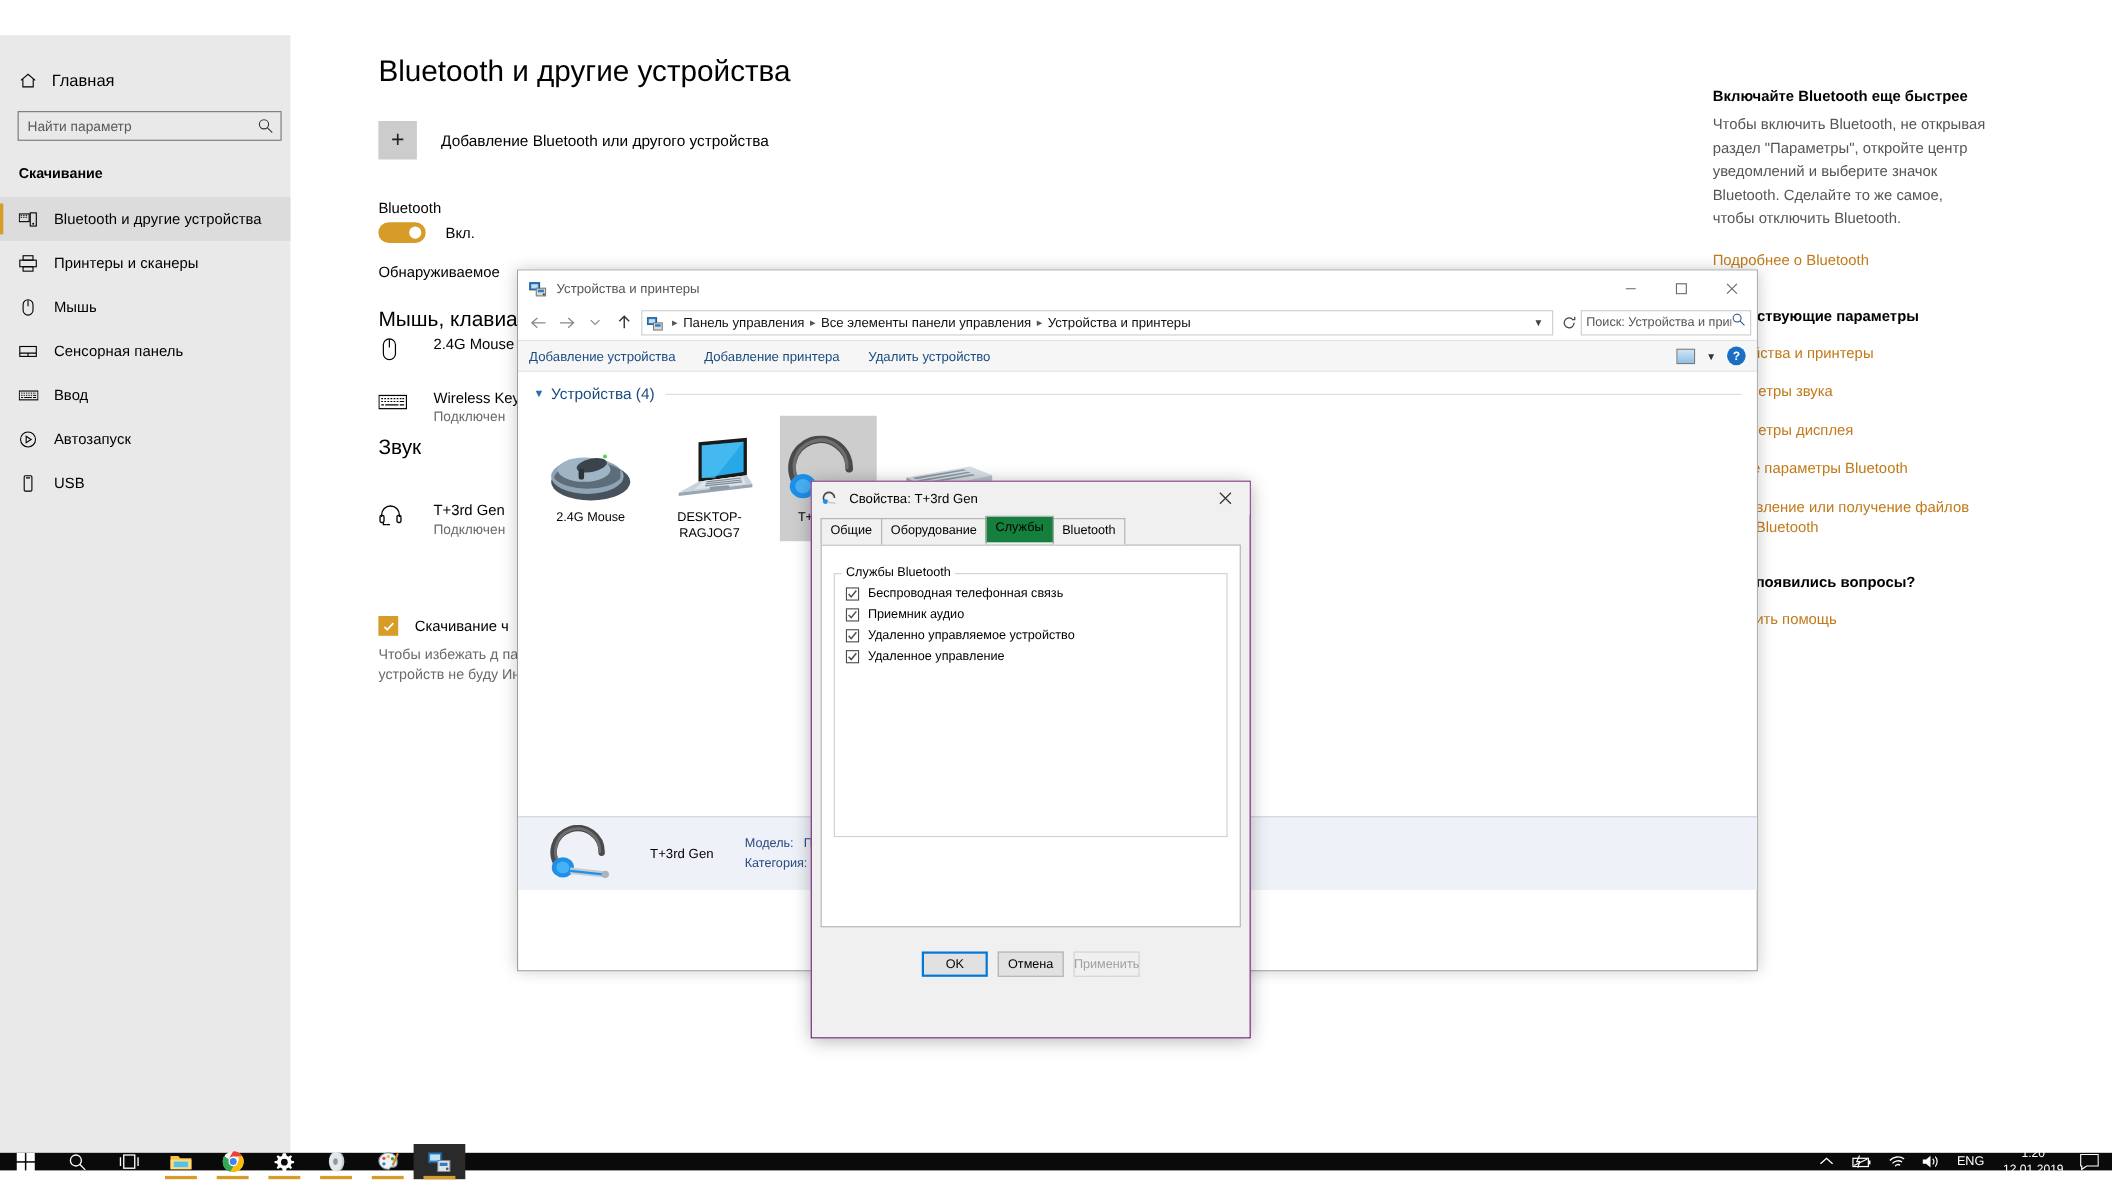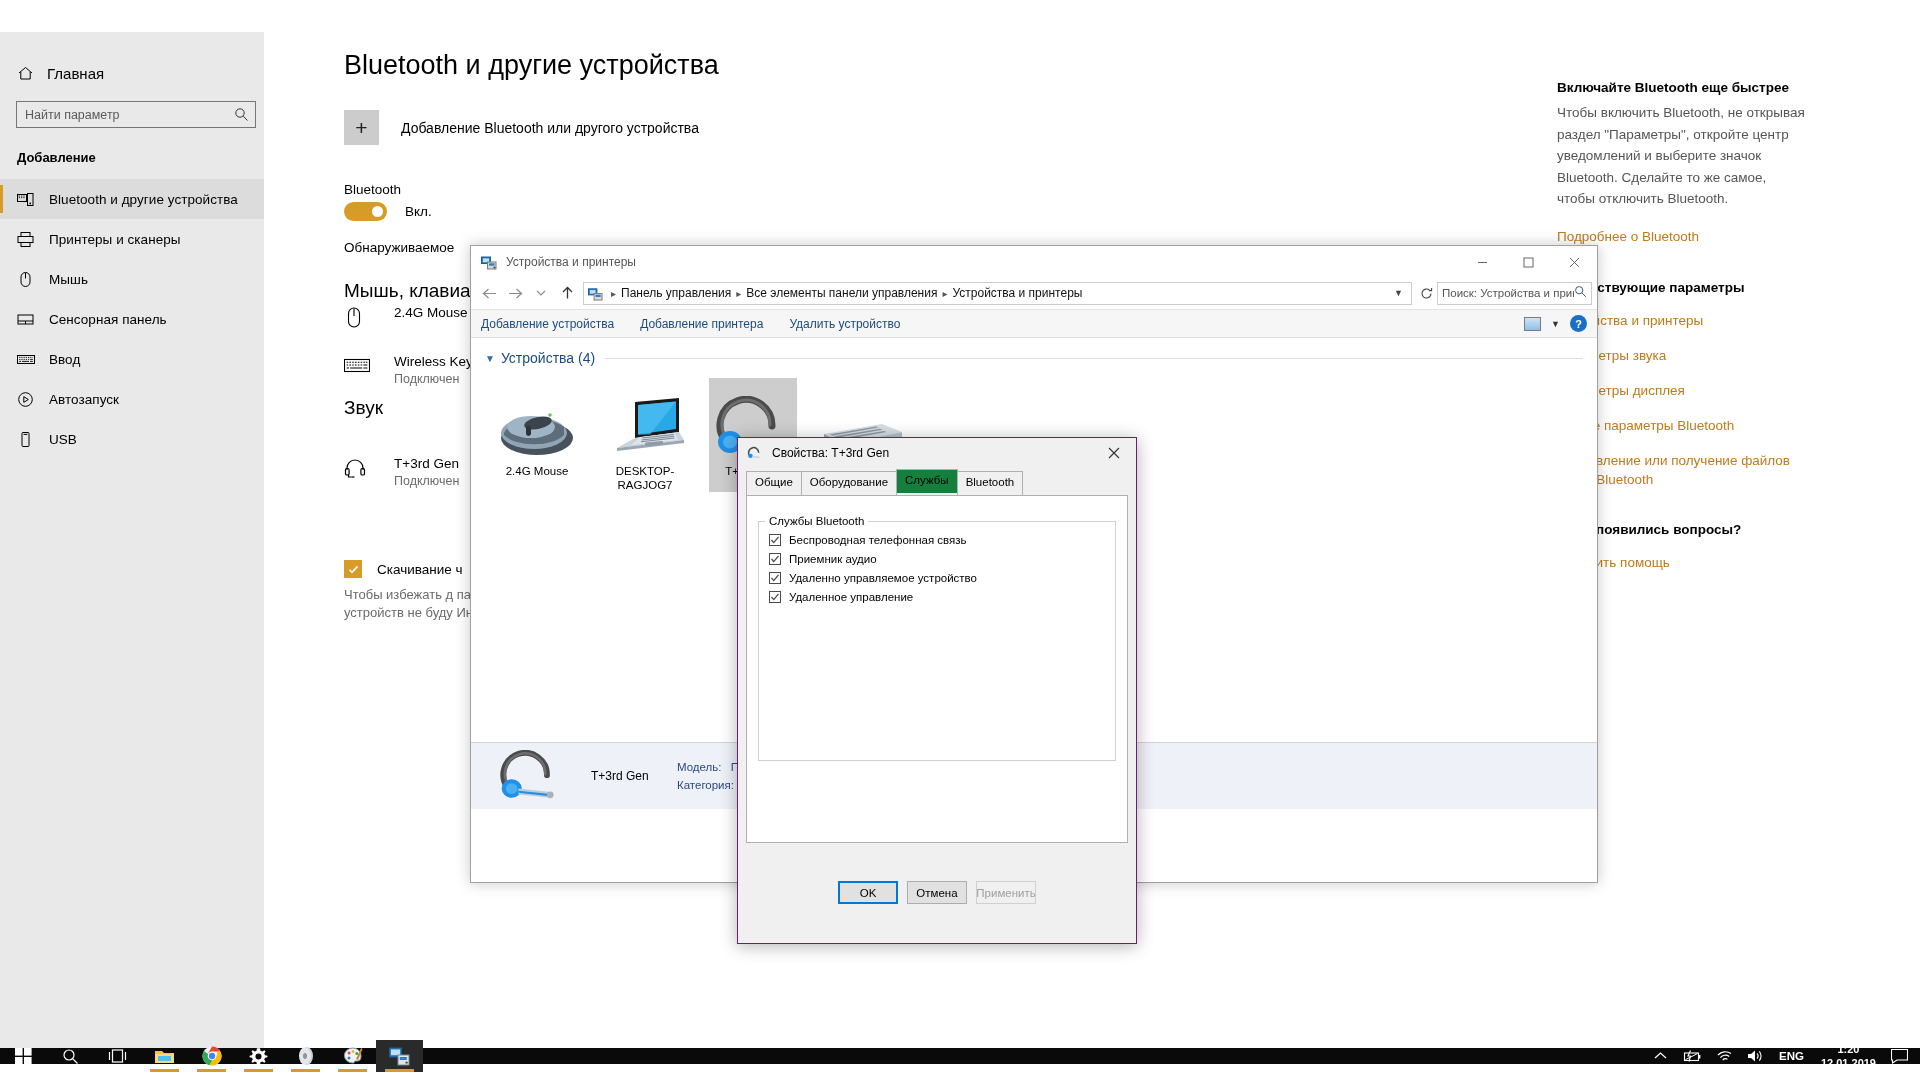--- a/index.html
+++ b/index.html
@@ -238,33 +238,33 @@
   #svc-legend {
     position: absolute; top: -7px; left: 6px; background: #fff; padding: 0 4px; font-size: 11.5px;
   }
   .svc-row { display: flex; align-items: center; margin-bottom: 7px; }
   .cbx {
     width: 12px; height: 12px; border: 1px solid #4a4a4a; background: #fff;
     display: flex; align-items: center; justify-content: center; flex: 0 0 12px;
   }
   .svc-label { font-size: 11.5px; margin-left: 8px; color: #000; }
 
-  #prop-footer { display: flex; justify-content: center; gap: 9px; margin-top: 38px; }
+  #prop-footer { display: flex; justify-content: center; gap: 9px; margin-top: 22px; }
   .dlg-btn {
     width: 60px; height: 23px; font-size: 11.5px; background: #e1e1e1;
     border: 1px solid #adadad; display: flex; align-items: center; justify-content: center;
     color: #000;
   }
   .dlg-btn.primary { border: 2px solid #0078d7; background: #e1e1e1; }
   .dlg-btn.disabled { color: #a0a0a0; background: #f0f0f0; border-color: #d0d0d0; }
 
   
   #taskbar {
     position: absolute; left: 0; top: 1048px; width: 1920px; height: 16px;
-    background: #0a0a0a; display: flex; align-items: center; font-weight: bold;
+    background: #0a0a0a; display: flex; align-items: center;
   }
   .tb-ic { width: 47px; height: 32px; display: flex; align-items: center; justify-content: center; position: relative; }
   .tb-ic.active { background: #2a2a2a; }
   .tb-ic .underline { position: absolute; bottom: 0; left: 9px; width: 29px; height: 3px; background: #d79b28; }
   #tray { margin-left: auto; display: flex; align-items: center; height: 32px; color: #fff; }
   .tray-ic { padding: 0 7px; display: flex; align-items: center; color: #fff; }
   #tray-lang { font-size: 11.5px; padding: 0 8px; color: #fff; }
   #tray-clock { text-align: center; font-size: 11px; line-height: 14px; padding: 0 9px; color: #fff; }
   #tray-action { padding: 0 12px 0 6px; display: flex; align-items: center; }
 </style>
@@ -287,21 +287,21 @@
     <div id="search-wrap">
       <input id="search-input" type="text" placeholder="Найти параметр" style="">
       <span id="search-icon-btn">
         <svg width="15" height="15" viewBox="0 0 15 15">
             <circle cx="6" cy="6" r="4.2" fill="none" stroke="#333"></circle>
             <path d="M9.2 9.2 L13.5 13.5" stroke="#333"></path>
           </svg>
       </span>
     </div>
 
-    <div id="sidebar-group-title">Добавление</div>
+    <div id="sidebar-group-title">Скачивание</div>
 
     <div class="nav-list">
 
       <div class="nav-item selected">
         <span class="nav-ic">
           <svg width="17" height="17" viewBox="0 0 17 17">
               <rect x="0.5" y="3.5" width="9" height="7" fill="none" stroke="#000"></rect>
               <path d="M1.7 5 H3 M4 5 H5.3 M6.3 5 H7.6 M1.7 6.6 H3 M4 6.6 H5.3 M6.3 6.6 H7.6" stroke="#000" stroke-width=".8"></path>
               <rect x="10.5" y="2.5" width="5.5" height="12" fill="none" stroke="#000"></rect>
               <circle cx="13.2" cy="12.4" r=".9" fill="#000"></circle>

